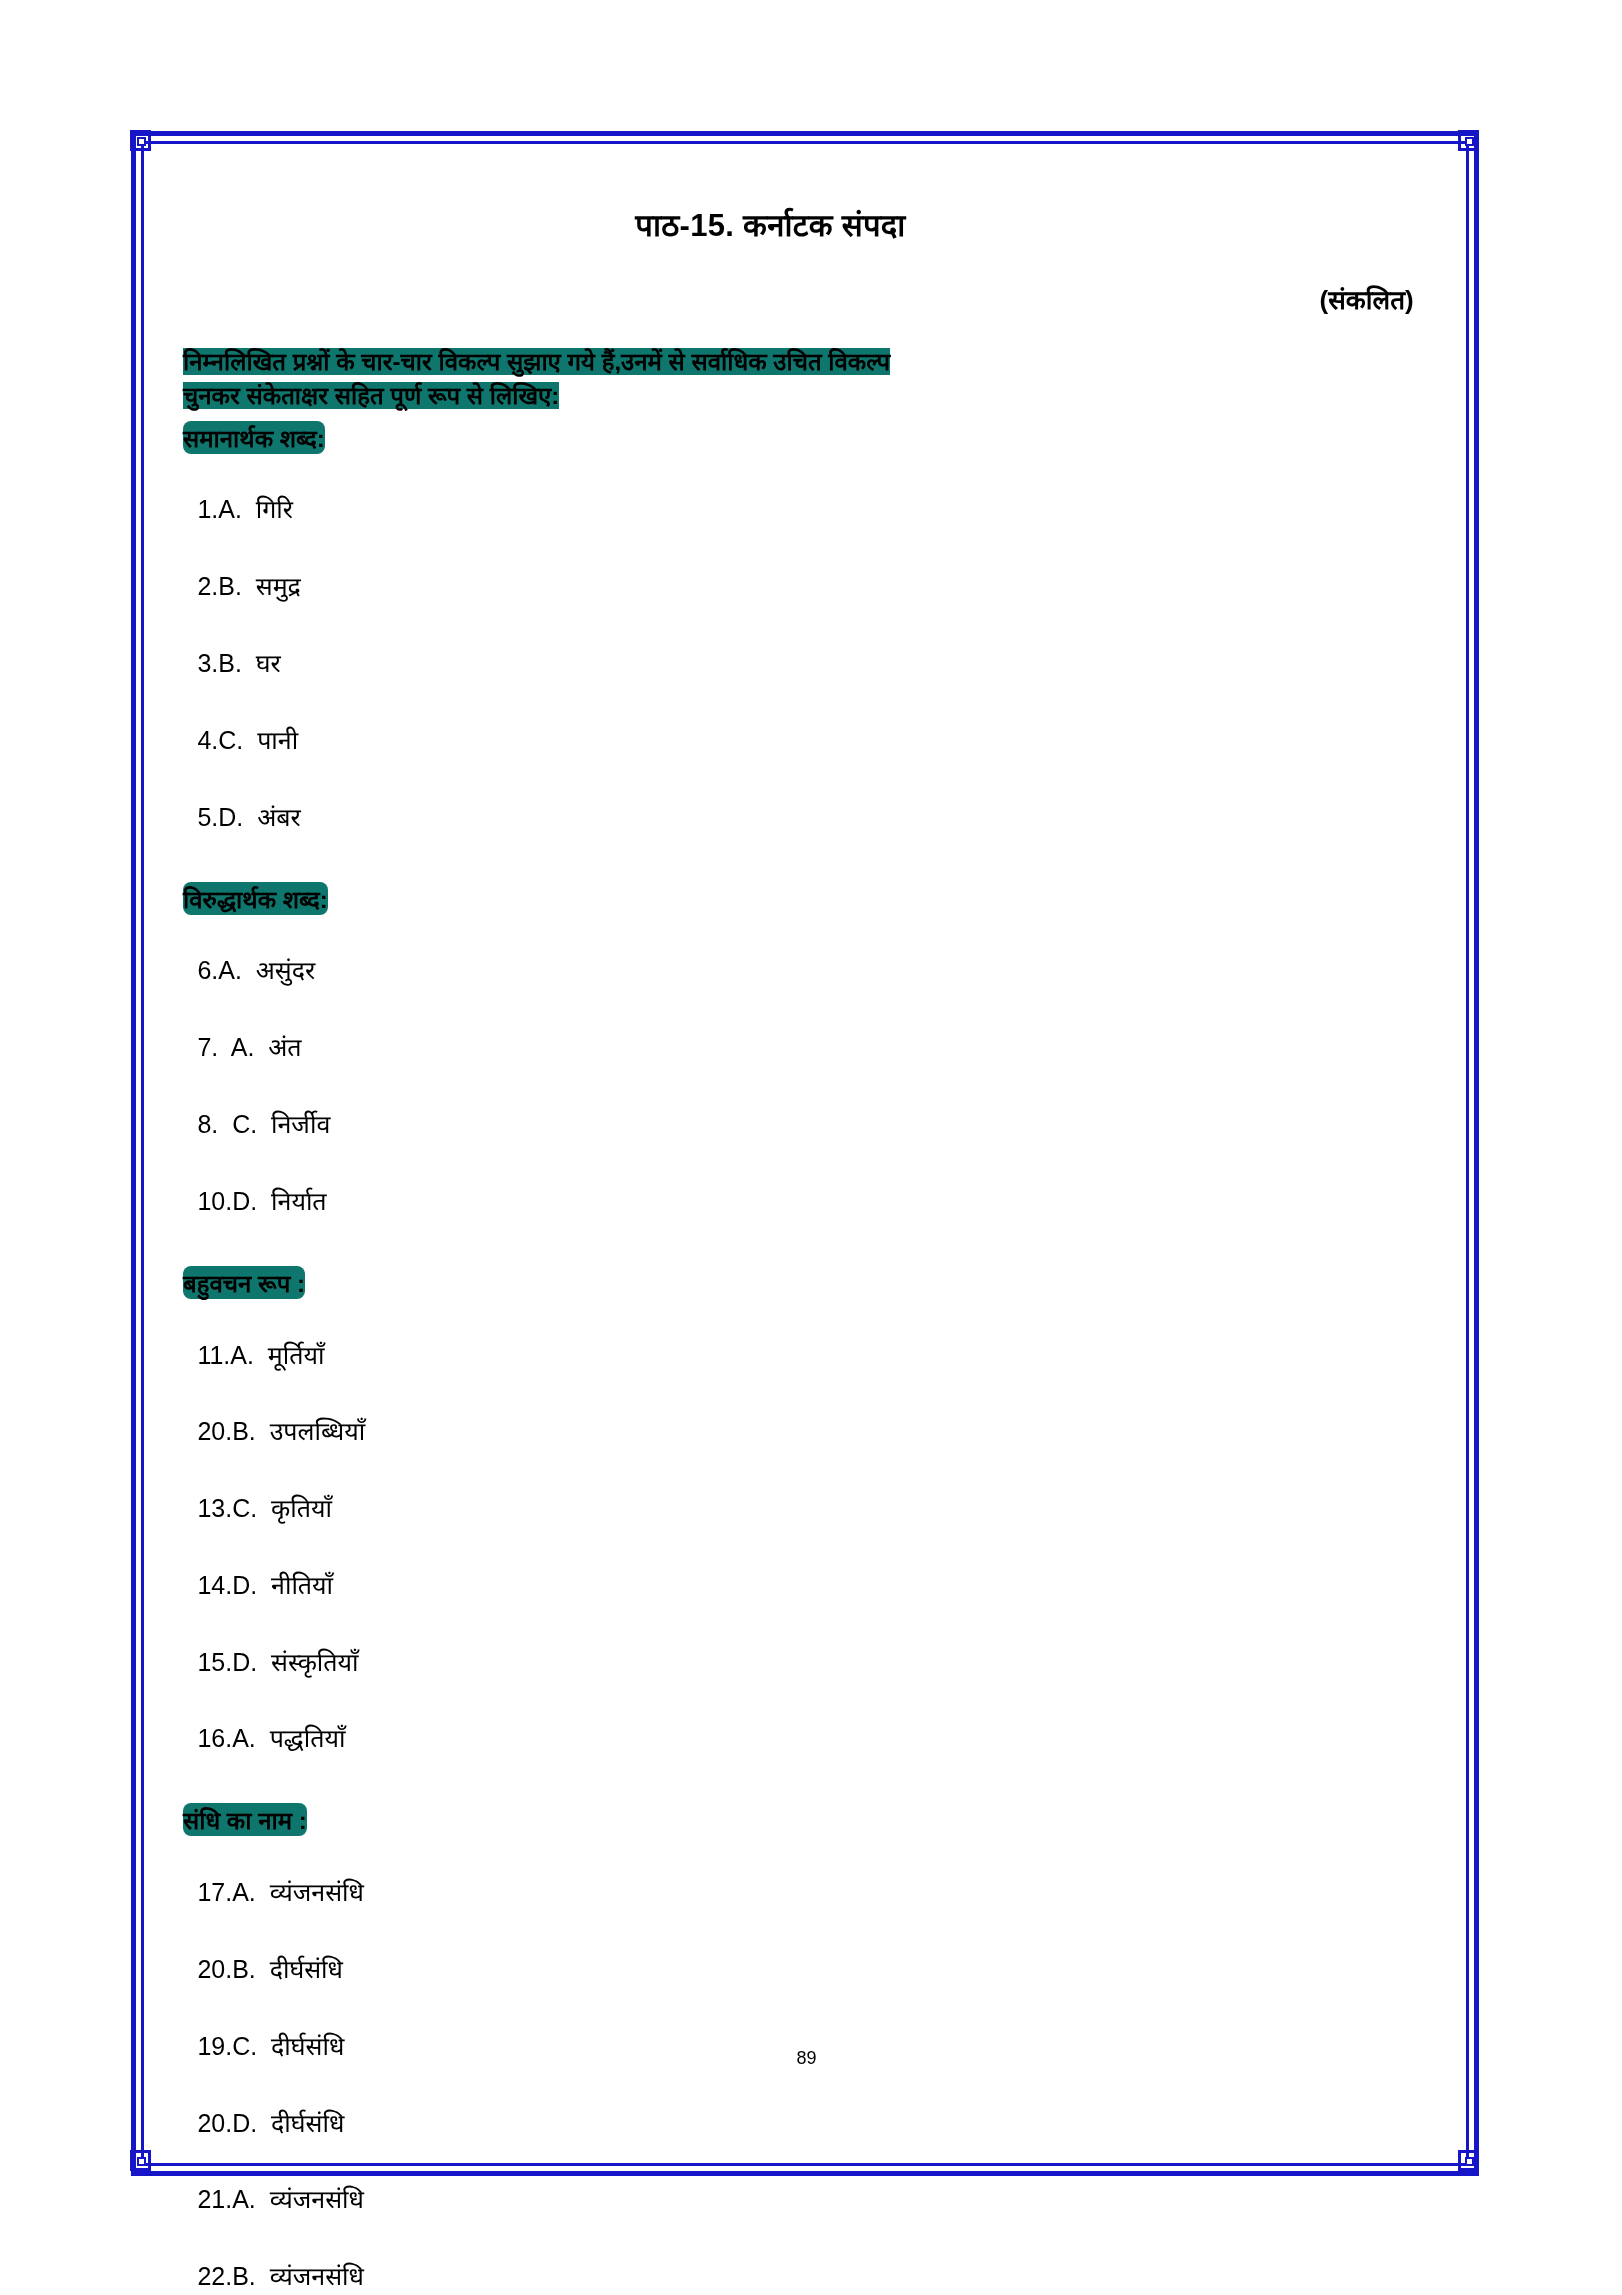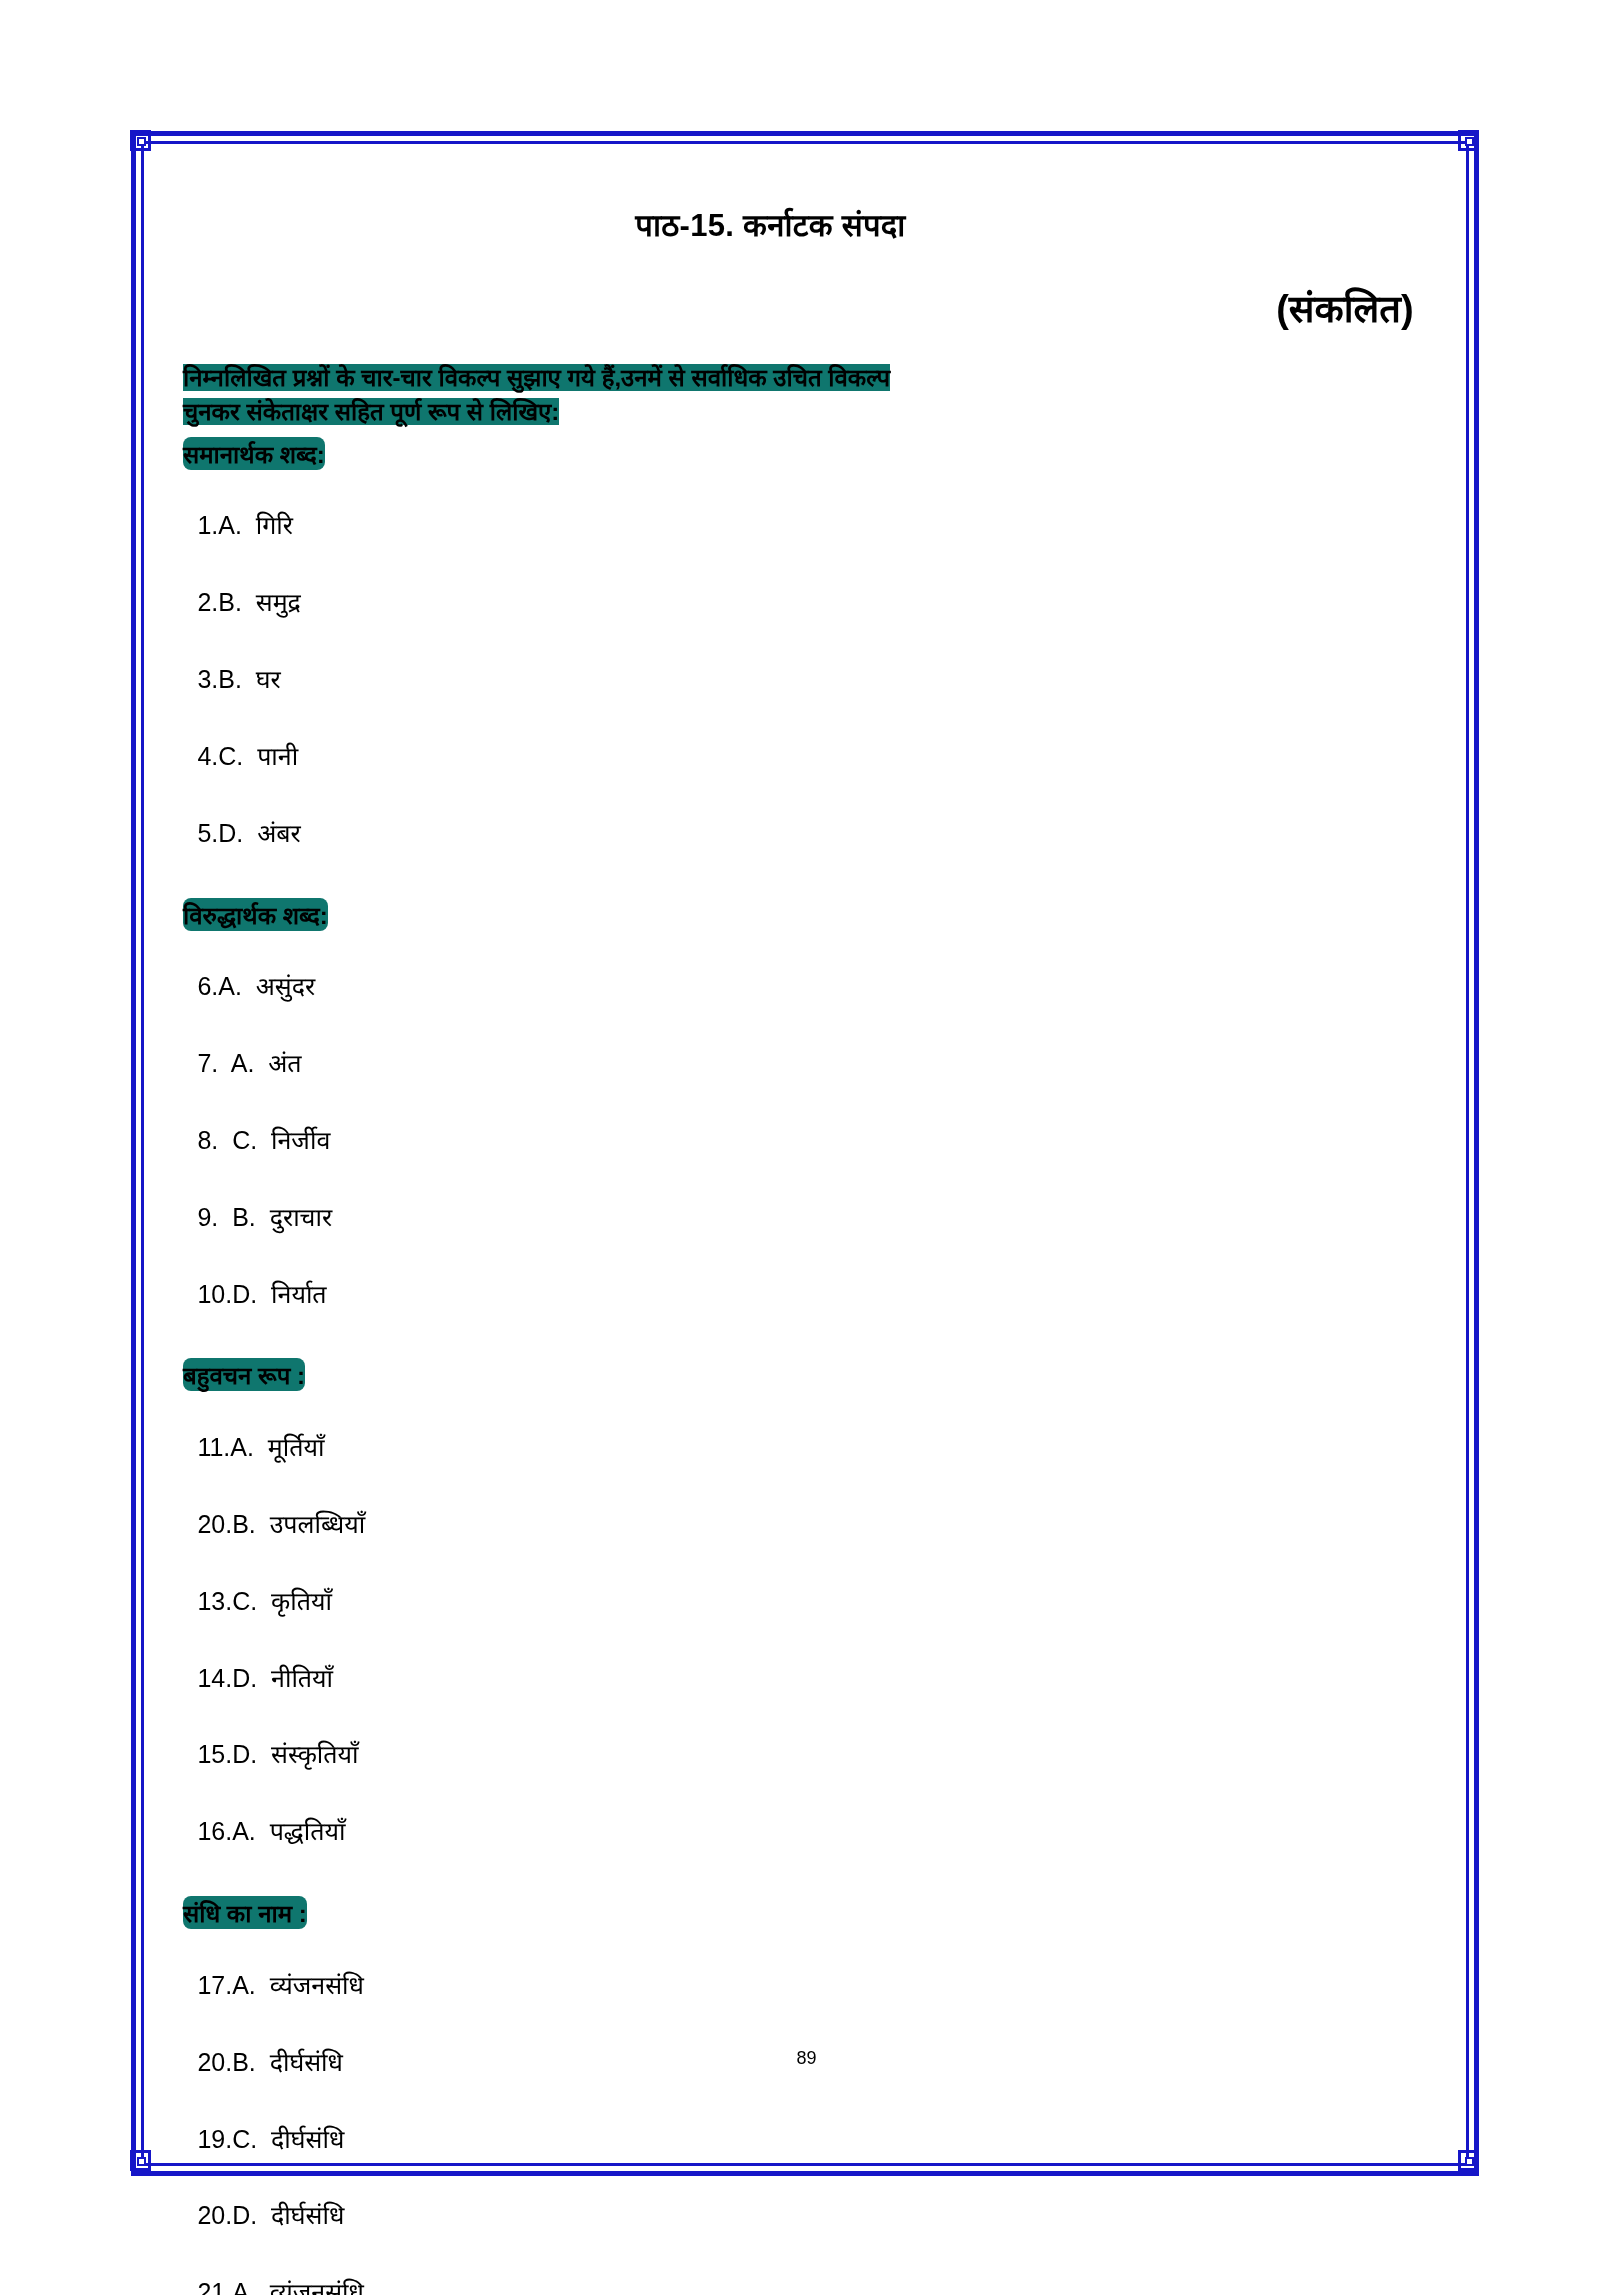--- a/index.html
+++ b/index.html
@@ -76,21 +76,21 @@
     text-align: center;
     font-size: 31px;
     font-weight: bold;
     letter-spacing: 0.3px;
     margin: 26px 0 0 0;
     padding-right: 72px;
   }
 
   .doc-subtitle {
     text-align: right;
-    font-size: 38px;
+    font-size: 26px;
     font-weight: bold;
     margin: 36px 0 0 0;
     padding-right: 16.4px;
   }
 
   .instruction {
     font-size: 24px;
     font-weight: bold;
     line-height: 1.45;
     margin-top: 27.5px;
@@ -166,21 +166,20 @@
       <li>5.D.  अंबर</li>
     </ul>
   </div>
 
   <div>
     <div class="section-head hl spaced">विरुद्धार्थक शब्द:</div>
     <ul class="answers">
       <li>6.A.  असुंदर</li>
       <li>7.  A.  अंत</li>
       <li>8.  C.  निर्जीव</li>
-      <li>9.  B.  दुराचार</li>
       <li>10.D.  निर्यात</li>
     </ul>
   </div>
 
   <div>
     <div class="section-head hl spaced">बहुवचन रूप :</div>
     <ul class="answers">
       <li>11.A.  मूर्तियाँ</li>
       <li>20.B.  उपलब्धियाँ</li>
       <li>13.C.  कृतियाँ</li>

